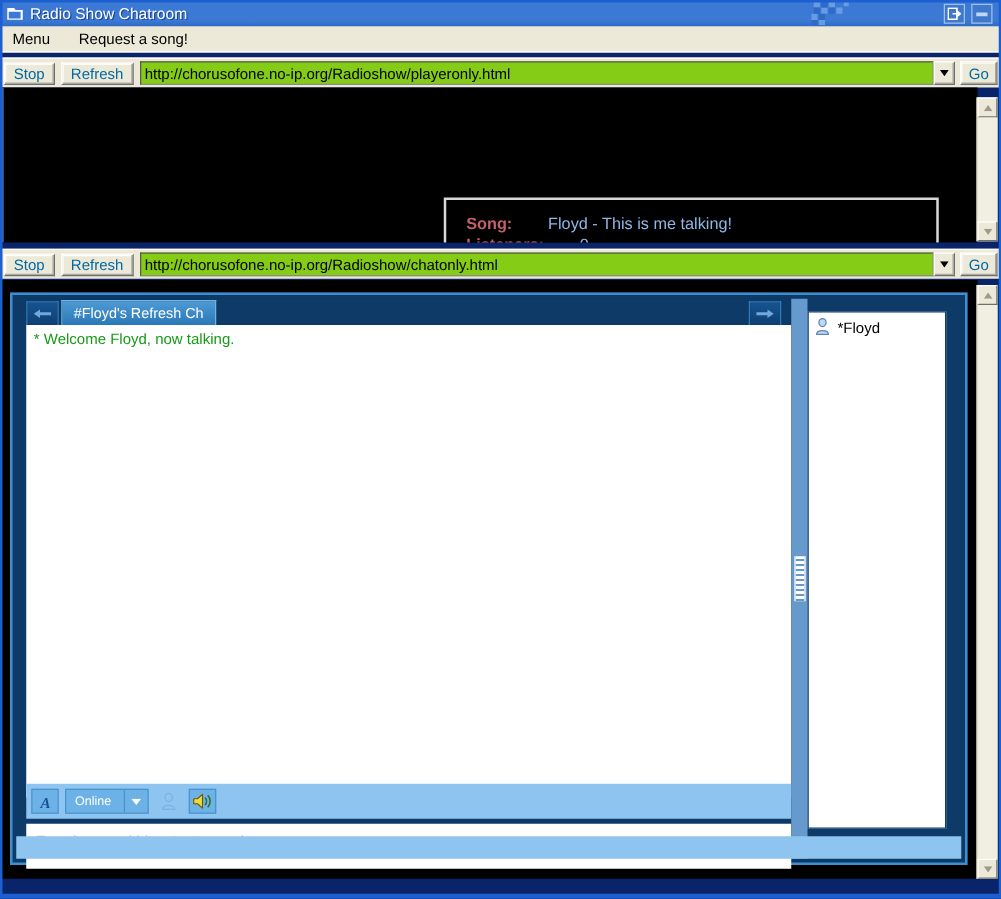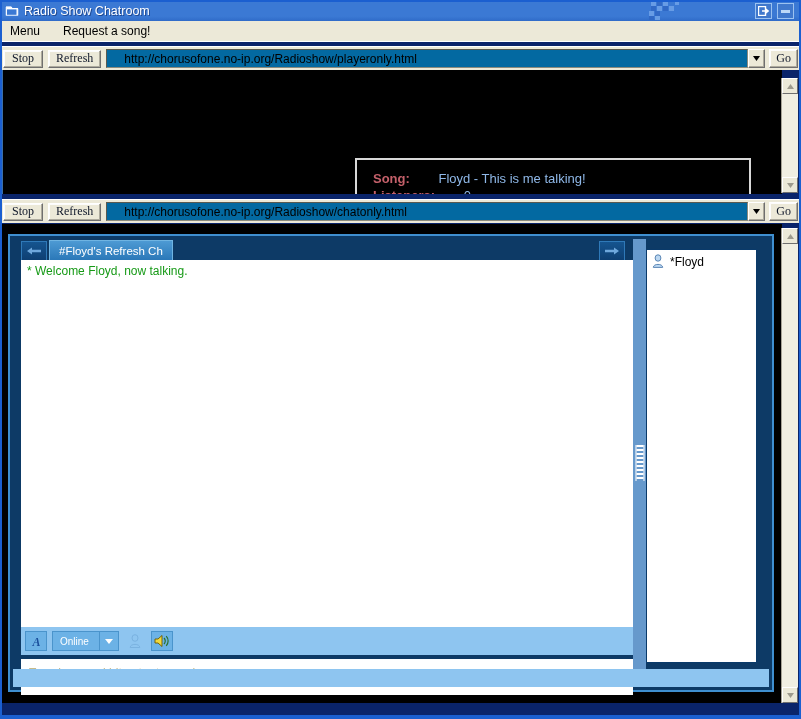--- a/index.html
+++ b/index.html
@@ -52,31 +52,31 @@
   .urlbar{
     position:absolute;left:0;width:801px;height:24px;
     background:#ece9d8;display:flex;align-items:center;
     box-sizing:border-box;padding:0 3px;
     border-top:1px solid #ffffff;
   }
   .urlbar.one{top:46px;}
   .urlbar.two{top:199px;}
   .win-btn{
     height:18px;min-width:40px;padding:0 7px;
-    background:#ece9d8;color:#0f172a;font-size:12px;
+    background:#ece9d8;color:#0369a1;font-size:12px;
     border:1px solid #ffffff;border-right-color:#6f6f6f;border-bottom-color:#6f6f6f;
     box-shadow:inset -1px -1px 0 #adaa9d, inset 1px 1px 0 #fcfcfc;
     display:flex;align-items:center;justify-content:center;
-    box-sizing:border-box;margin-right:5px;cursor:default;white-space:nowrap;font-family:Liberation Serif, serif;
+    box-sizing:border-box;margin-right:5px;cursor:default;white-space:nowrap;
   }
   .url-field{
-    flex:1 1 auto;height:19px;background:#0369a1;
+    flex:1 1 auto;height:19px;background:#84cc16;
     border:1px solid #8b8b7d;border-top-color:#5a5a50;border-left-color:#5a5a50;
     display:flex;align-items:center;box-sizing:border-box;
-    font-size:12px;color:#000;padding-left:17px;overflow:hidden;white-space:nowrap;
+    font-size:12px;color:#000;padding-left:3px;overflow:hidden;white-space:nowrap;
     margin-right:0;
   }
   .url-drop{
     width:17px;height:19px;flex:0 0 auto;
     background:#ece9d8;
     border:1px solid #ffffff;border-right-color:#6f6f6f;border-bottom-color:#6f6f6f;
     box-shadow:inset -1px -1px 0 #adaa9d;
     display:flex;align-items:center;justify-content:center;box-sizing:border-box;
     margin-right:4px;cursor:default;
   }

